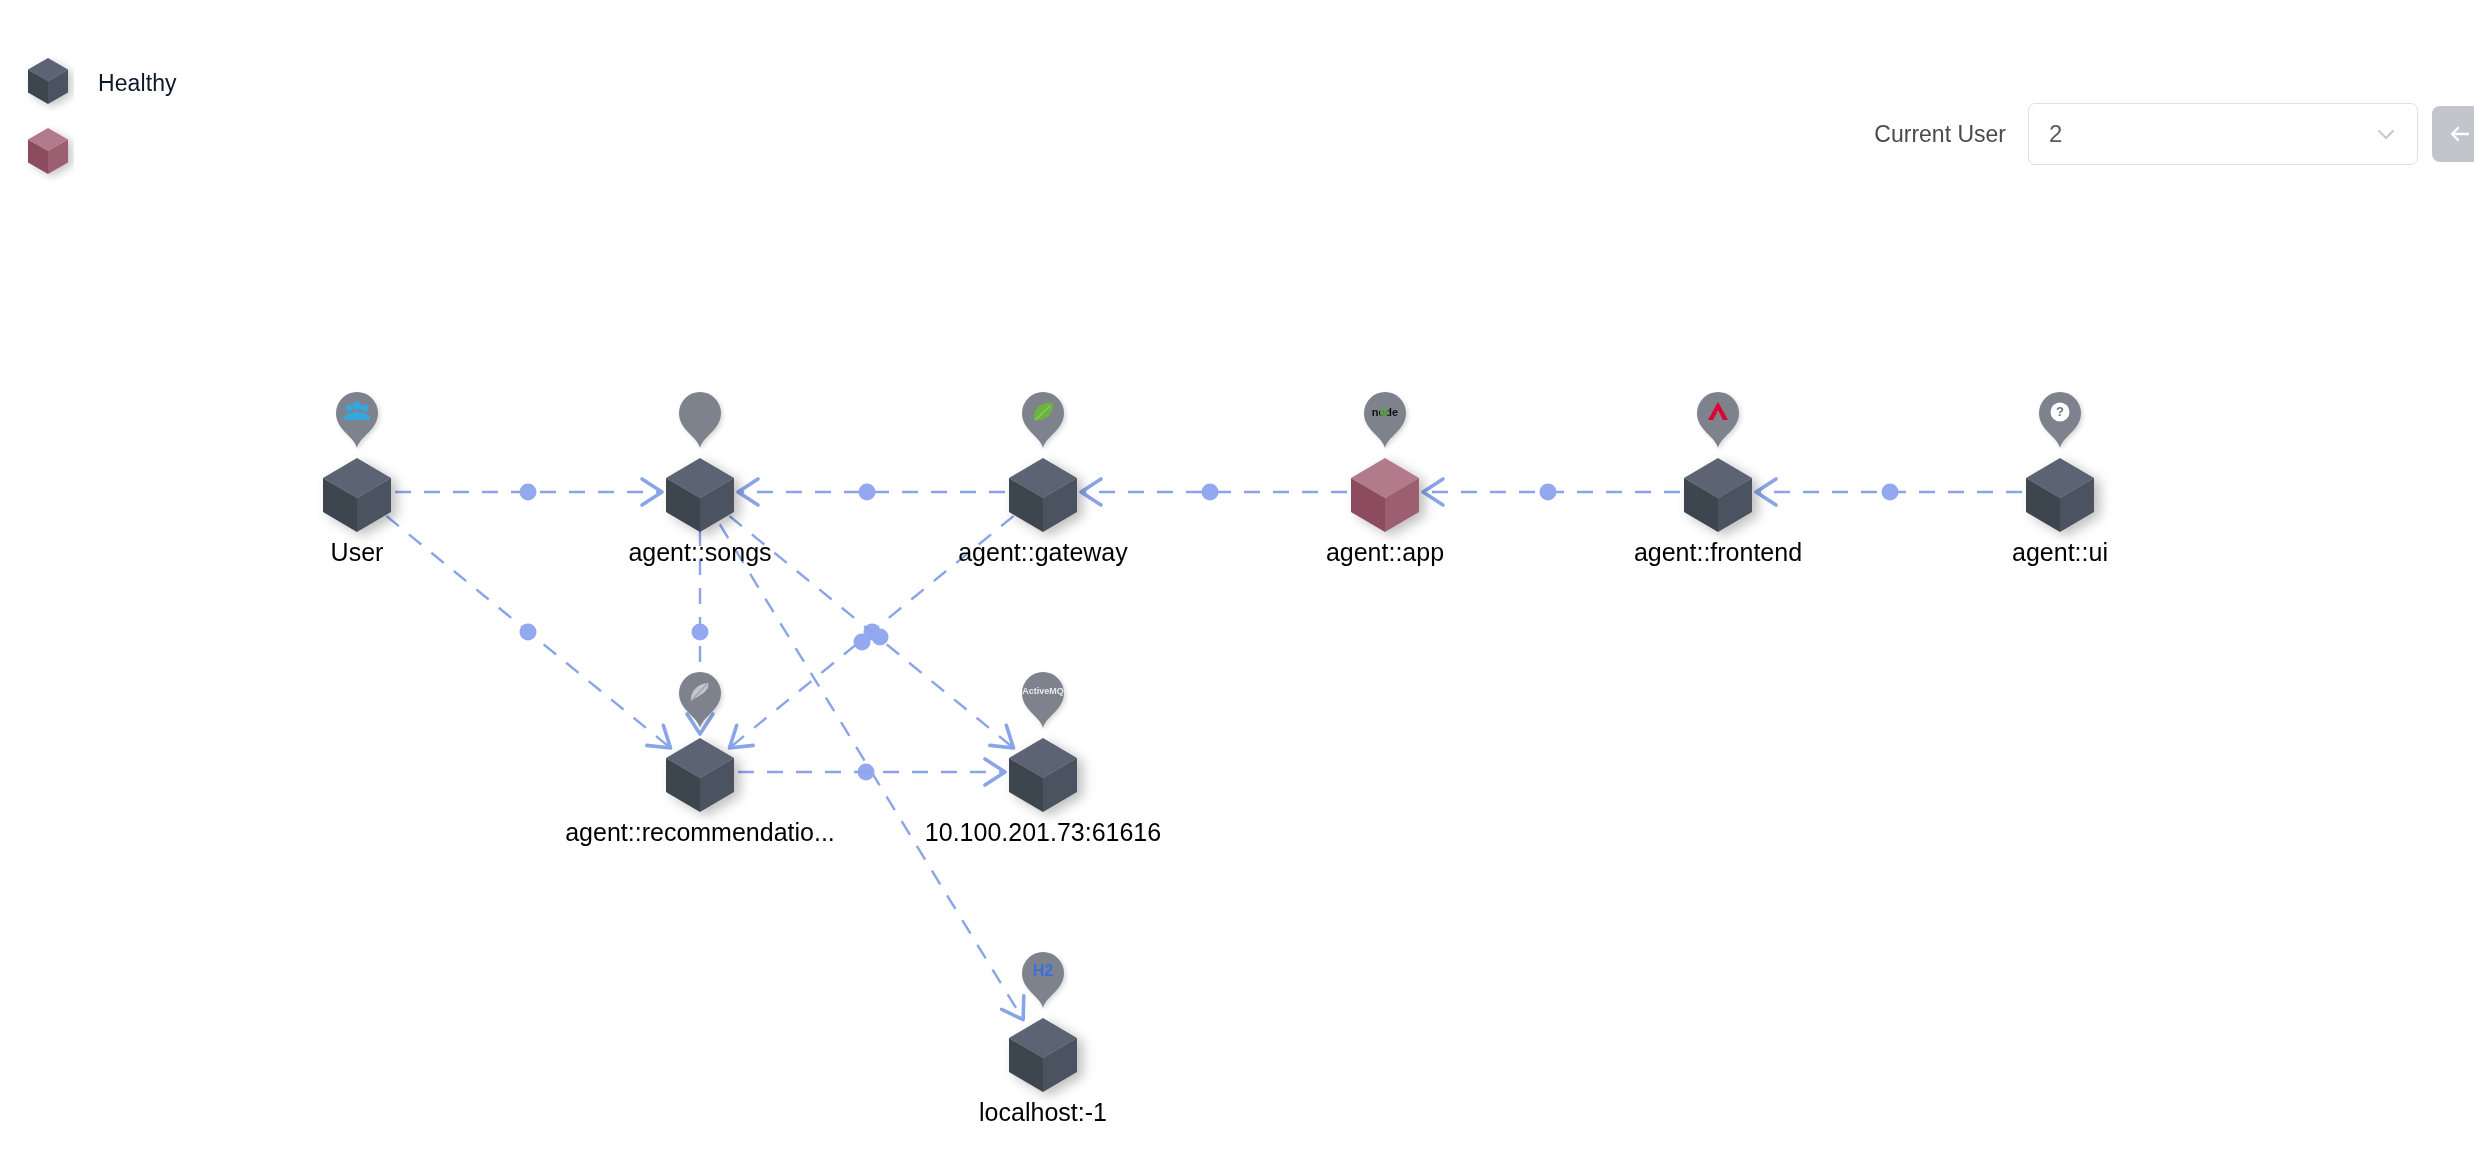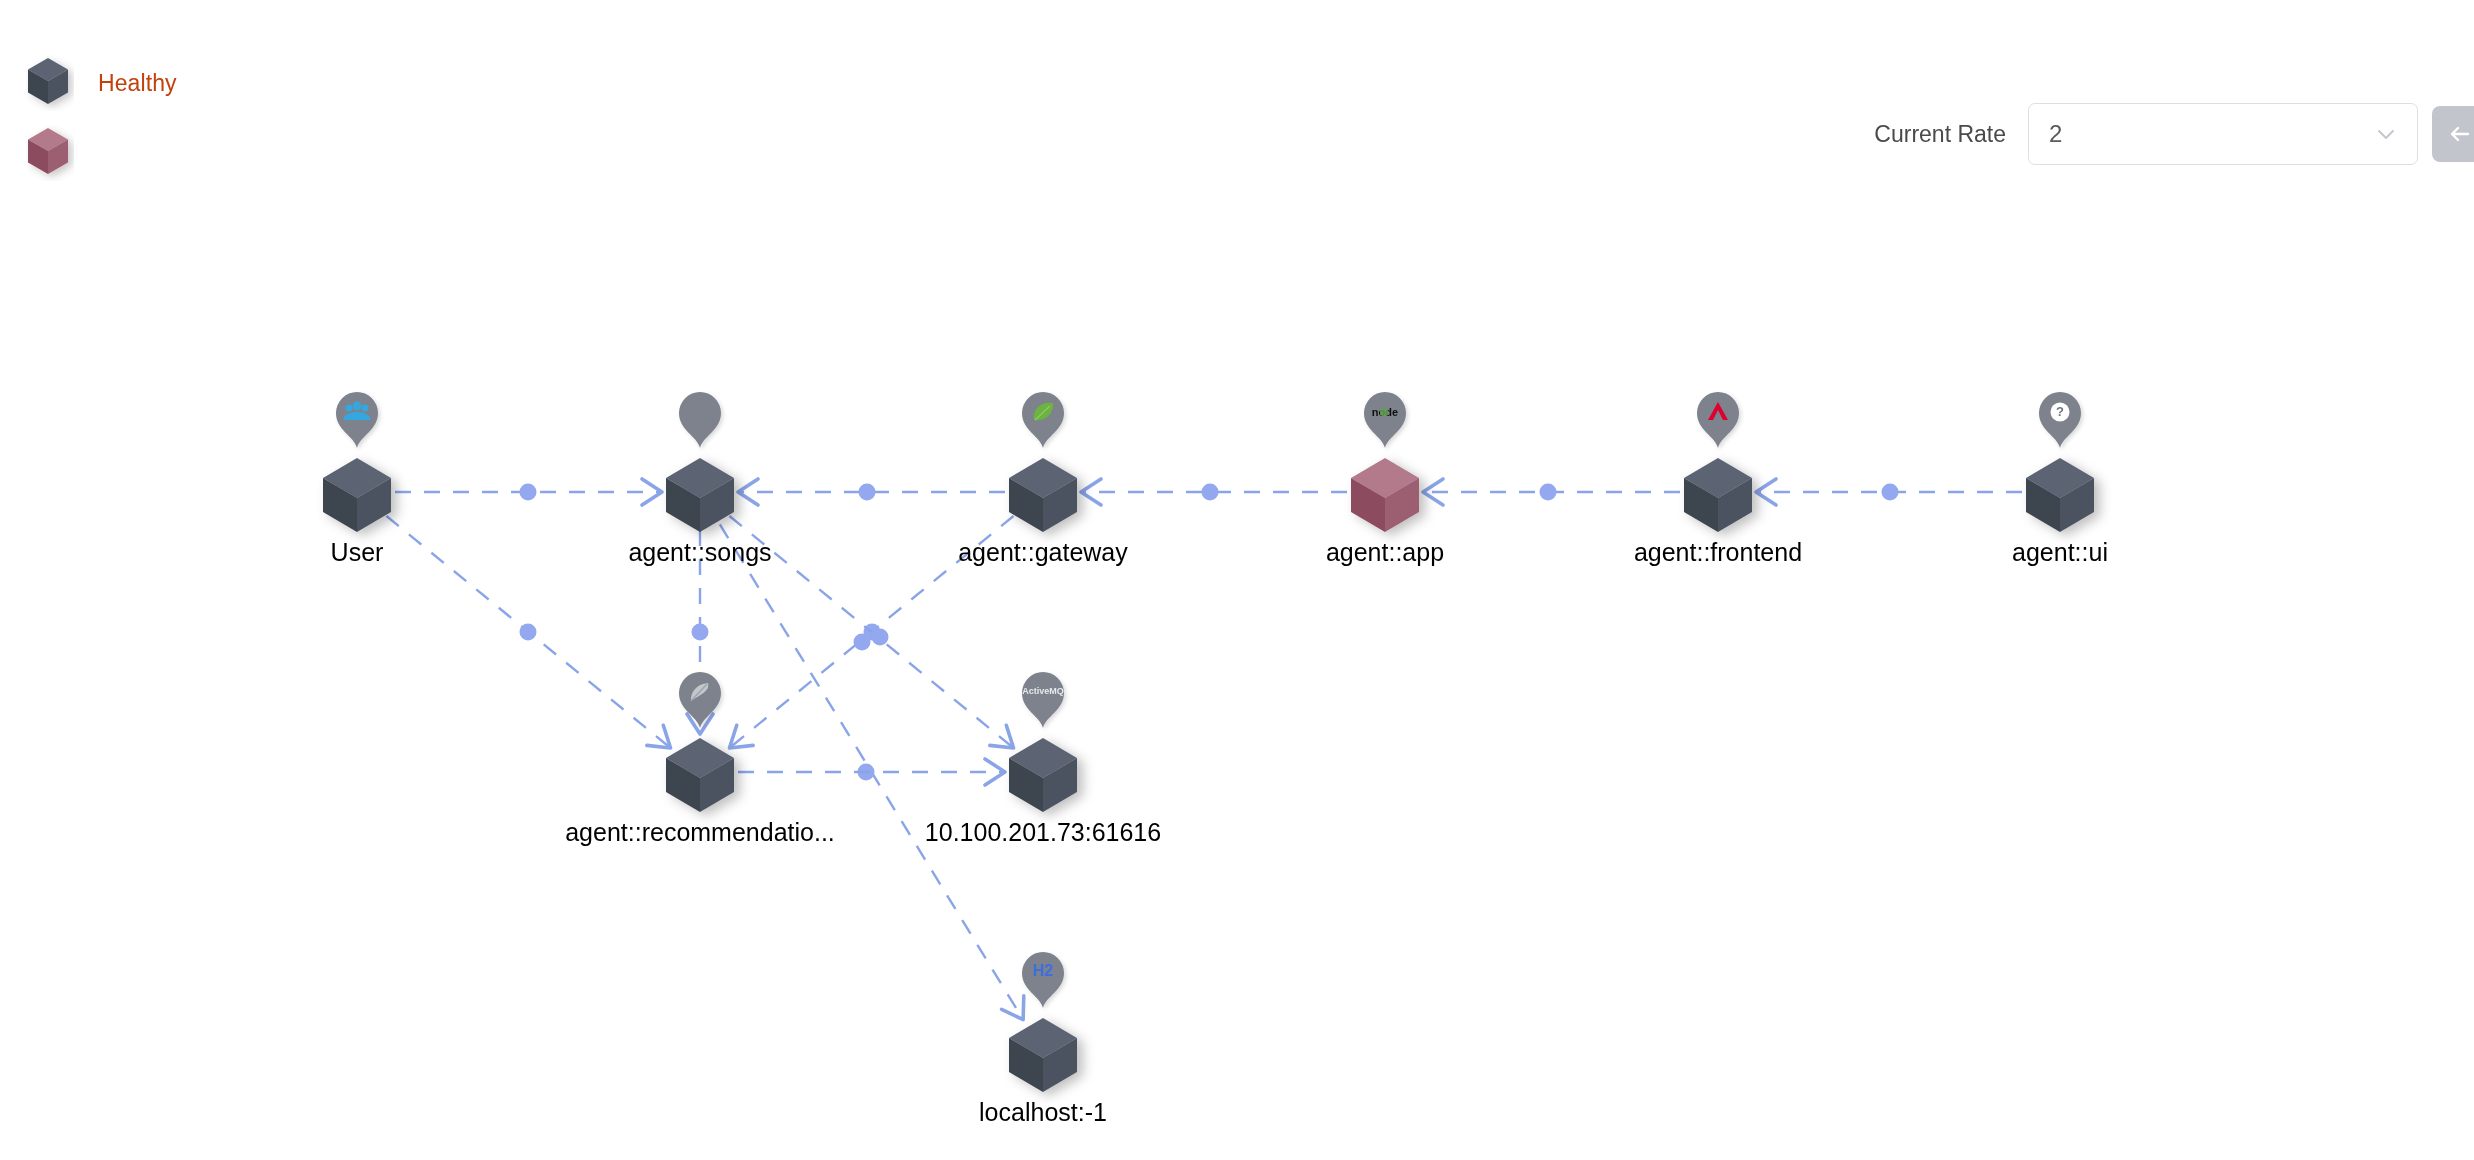--- a/index.html
+++ b/index.html
@@ -12,21 +12,21 @@
   }
   #app { position: relative; width: 2474px; height: 1160px; background:#fff; }
 
   
   .legend { position: absolute; left: 26px; top: 48px; }
   .legend-row { display: flex; align-items: center; height: 70px; }
   .legend-cube { width: 48px; height: 56px; flex: 0 0 48px; }
   .legend-label {
     margin-left: 24px;
     font-size: 23px;
-    color: #c2410c;
+    color: #0f172a;
     white-space: nowrap;
     letter-spacing: .1px;
   }
 
   
   .depth-ctrl {
     position: absolute; right: 0px; top: 103px;
     display: flex; align-items: center;
   }
   .depth-label {
@@ -103,21 +103,21 @@
             <polygon points="22,3 42,14.5 22,26 2,14.5" fill="#b27a8b"></polygon>
             <polygon points="2,14.5 22,26 22,49 2,37.5" fill="#8c4c5e"></polygon>
             <polygon points="42,14.5 42,37.5 22,49 22,26" fill="#9c5f71"></polygon>
           </g>
         </svg>
       </span>
     </div>
   </div>
 
   <div class="depth-ctrl">
-    <span class="depth-label">Current Rate</span>
+    <span class="depth-label">Current User</span>
     <div class="depth-select">
       <span class="depth-value">2</span>
       <span class="chev">
         <svg width="22" height="22" viewBox="0 0 22 22">
           <path d="M4 8 L11 15 L18 8" fill="none" stroke="#c3c6cd" stroke-width="1.8" stroke-linecap="round" stroke-linejoin="round"></path>
         </svg>
       </span>
     </div>
     <button class="back-btn">
       <svg width="28" height="24" viewBox="0 0 28 24">

